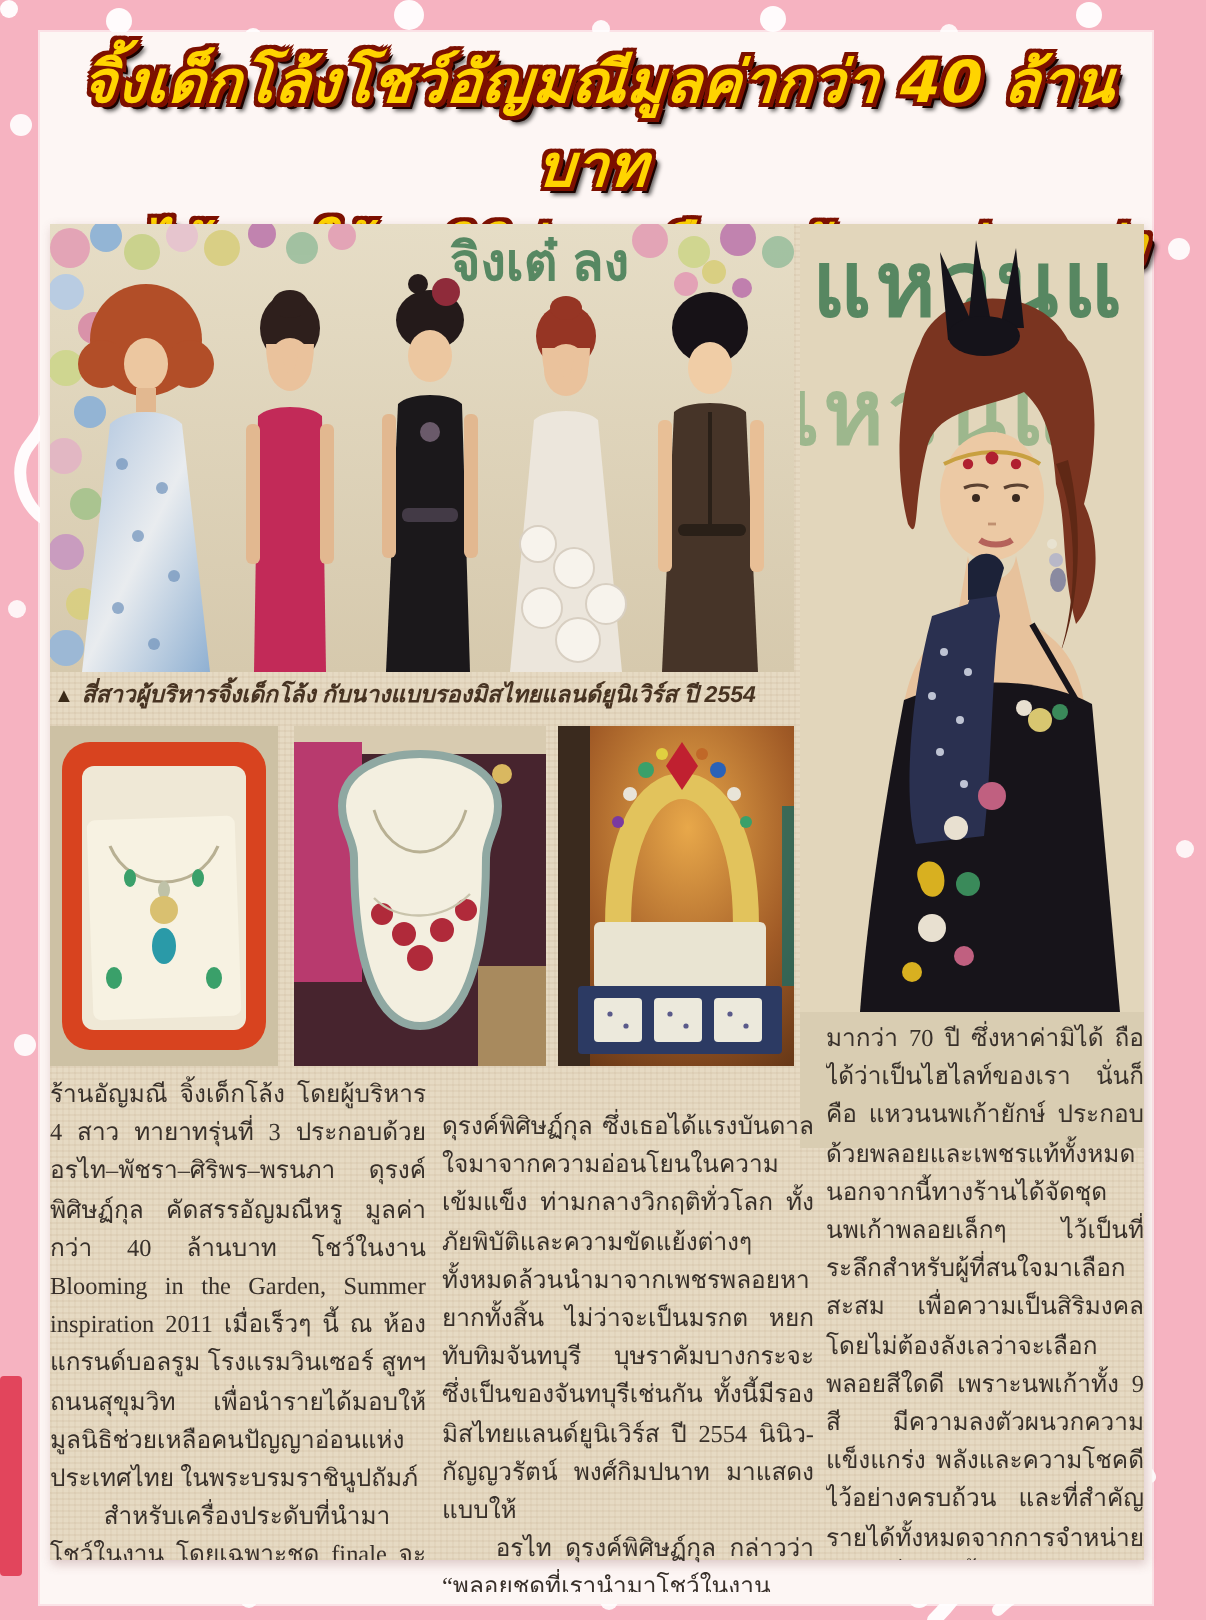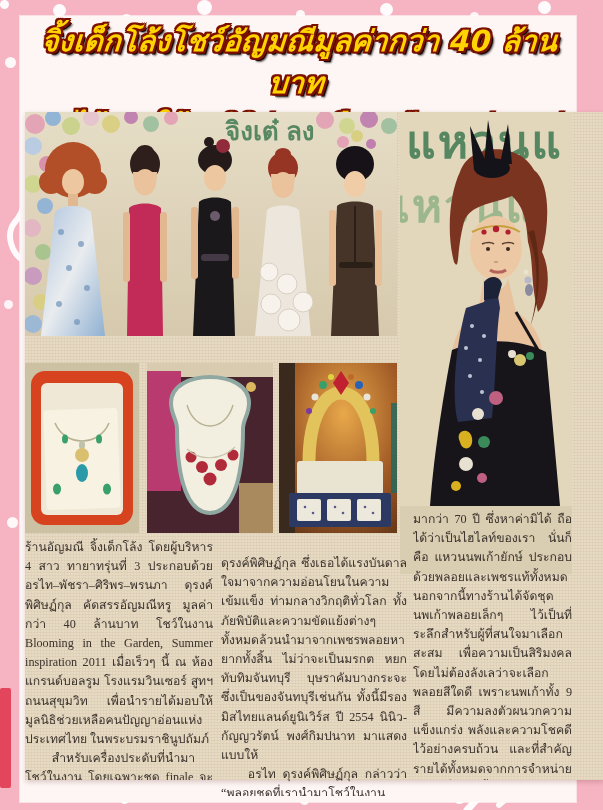--- a/index.html
+++ b/index.html
@@ -50,21 +50,21 @@
       3px 3px 0 #1a0300, 4px 4px 2px rgba(0,0,0,.65);
     transform:skewX(-4deg);}
   .hl1{font-size:29px;line-height:42px;}
   .hl2{font-size:26px;line-height:40px;}
   
   .clipping{position:absolute;left:25px;top:112px;width:547px;height:668px;
     background:#e6dac3;
     background-image:
       repeating-linear-gradient(0deg,rgba(170,140,105,.10) 0 1px,transparent 1px 3px),
       repeating-linear-gradient(90deg,rgba(170,140,105,.08) 0 1px,transparent 1px 3px);
-    box-shadow:1px 2px 5px rgba(120,60,60,.25);padding-left:31px;}
+    box-shadow:1px 2px 5px rgba(120,60,60,.25);}
   .photo{position:absolute;overflow:hidden;background:#d9cdb2;}
   .photo svg{display:block;}
   .group-photo{left:0;top:0;width:372px;height:224px;}
   .model-photo{left:375px;top:0;width:172px;height:462px;}
   .jp1{left:0;  top:251px;width:114px;height:170px;}
   .jp2{left:122px;top:251px;width:126px;height:170px;}
   .jp3{left:254px;top:251px;width:118px;height:170px;}
   .caption{position:absolute;left:2px;top:228px;width:370px;
     font-size:11.5px;font-weight:bold;font-style:italic;color:#473322;line-height:16px;}
   .caption .tri{color:#3a2a18;font-style:normal;font-size:10px;margin-right:4px;}
@@ -211,20 +211,23 @@
           <ellipse cx="330" cy="72" rx="11" ry="13" fill="#f0cda6"></ellipse>
           <path d="M312,94 C318,88 342,88 348,94 L354,224 L306,224 Z" fill="#463428"></path>
           <path d="M330,94 L330,150" stroke="#2a2018" stroke-width="2"></path>
           <rect x="314" y="150" width="34" height="6" rx="3" fill="#2a2018"></rect>
           <rect x="304" y="98" width="7" height="76" rx="3" fill="#e8bf96"></rect>
           <rect x="350" y="98" width="7" height="76" rx="3" fill="#e8bf96"></rect>
         </g>
       </svg>
     </div>
 
+    <div class="caption">
+      <span class="tri">▲</span><span>สี่สาวผู้บริหารจิ้งเด็กโล้ง กับนางแบบรองมิสไทยแลนด์ยูนิเวิร์ส ปี 2554</span>
+    </div>
 
     <div class="photo jp1">
       <svg width="114" height="170" viewBox="0 0 114 170">
         <rect width="114" height="170" fill="#cdc1a4"></rect>
         <rect x="6" y="8" width="102" height="154" rx="14" fill="#d8431f"></rect>
         <rect x="16" y="20" width="82" height="132" rx="6" fill="#efe8d6"></rect>
         <rect x="20" y="46" width="74" height="100" rx="4" fill="#f7f2e2" transform="rotate(-2 57 96)"></rect>
         <path d="M30,60 C40,84 74,84 84,60" fill="none" stroke="#b8b093" stroke-width="1.6"></path>
         <g>
           <ellipse cx="40" cy="76" rx="3" ry="4.5" fill="#3aa06a"></ellipse>

